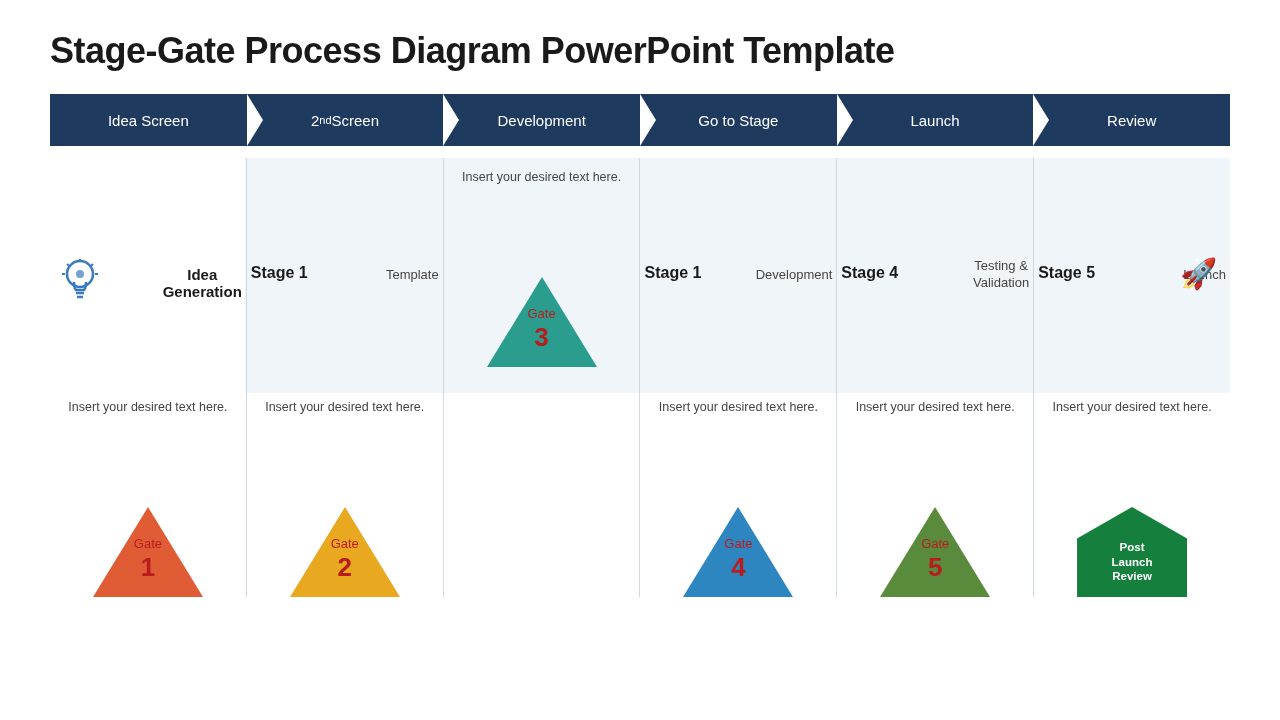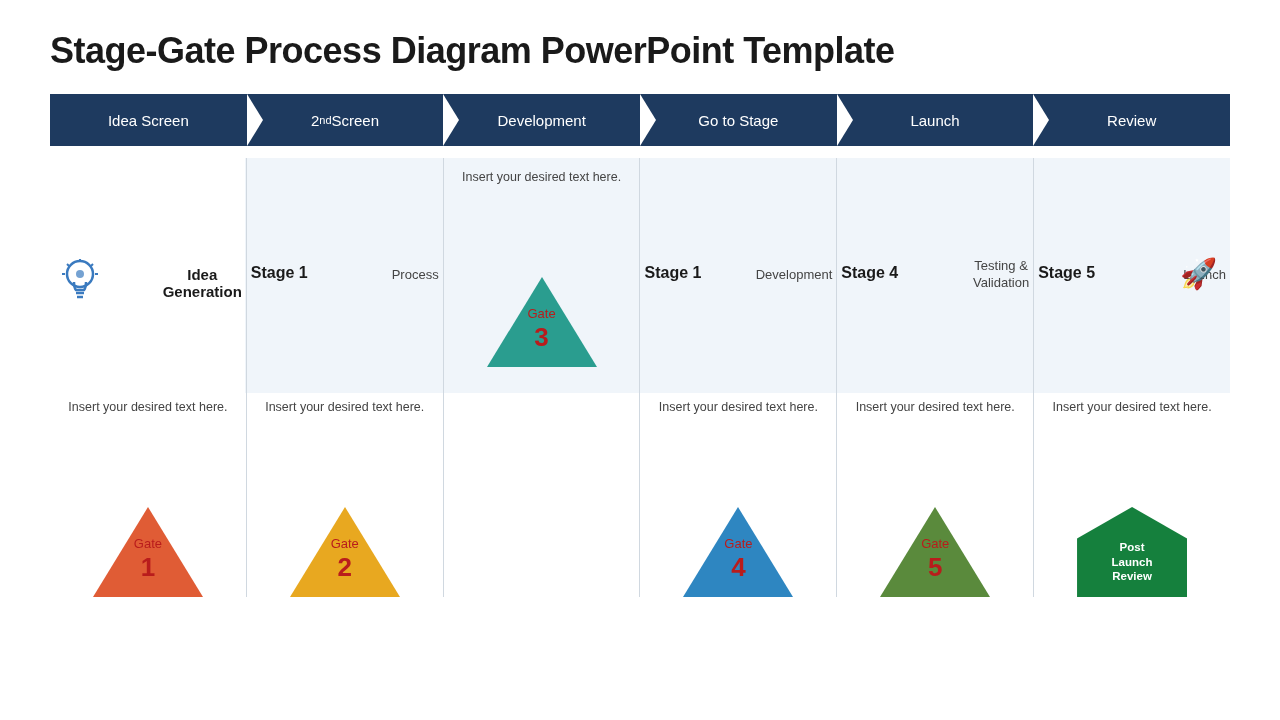--- a/index.html
+++ b/index.html
@@ -265,21 +265,21 @@
             <span class="gate-word">Gate</span>
             <span class="gate-num">1</span>
           </div>
         </div>
       </div>
     </div>
 
     <div class="column" style="z-index:1;">
       <div class="stage-area">
         <div class="stage-title">Stage 1</div>
-        <div class="stage-subtitle">Process</div>
+        <div class="stage-subtitle">Template</div>
       </div>
       <div class="desc-area">
         <div class="desc-text">Insert your desired text here.</div>
       </div>
       <div class="gate-area">
         <div class="triangle-container">
           <div class="triangle" style="border-bottom: 90px solid #e8a820;"></div>
           <div class="gate-label">
             <span class="gate-word">Gate</span>
             <span class="gate-num">2</span>

